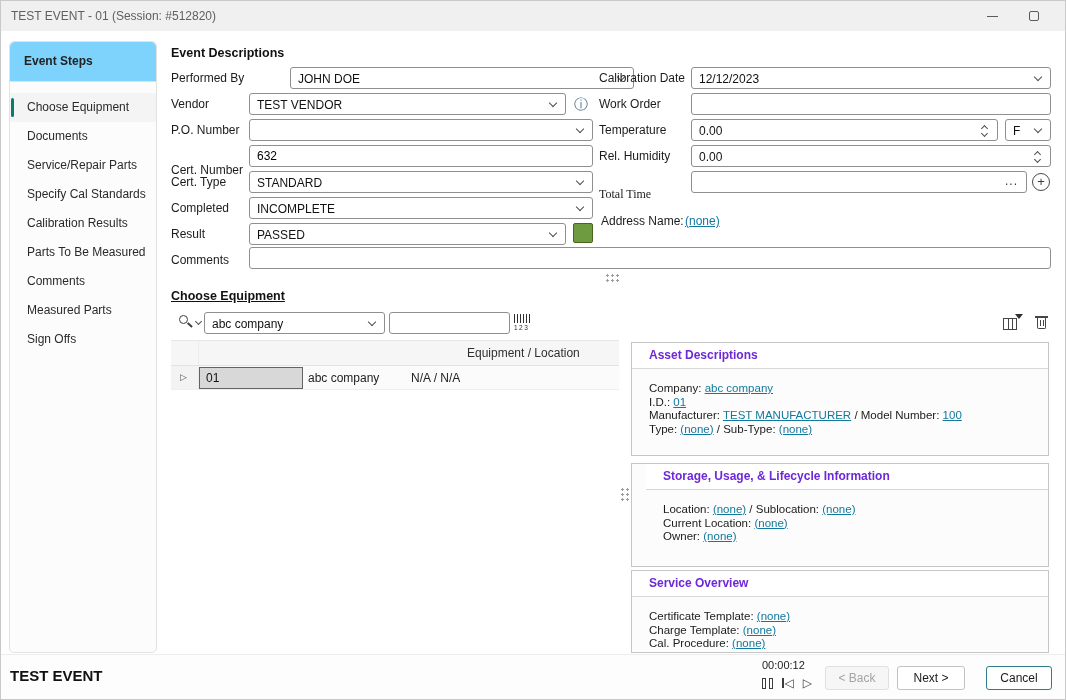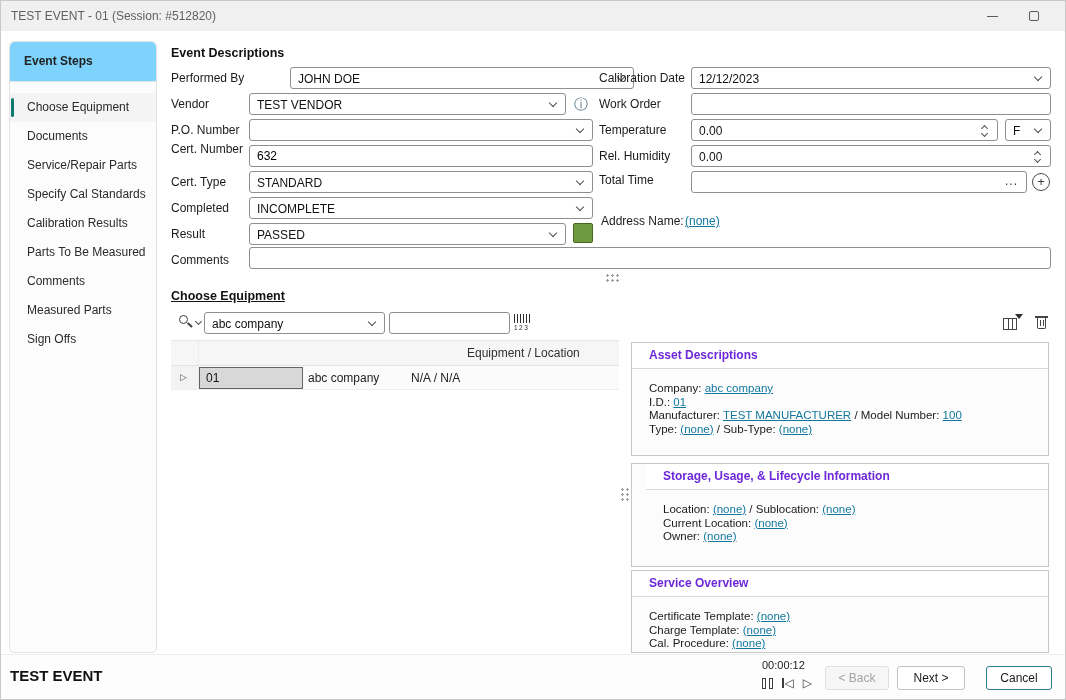--- a/index.html
+++ b/index.html
@@ -138,21 +138,21 @@
     <i class="chev"></i>
   </div>
   <span class="info-ico" style="left:573px;top:95px;">ⓘ</span>
 
   <div class="flabel" style="left:170px;top:122px;">P.O. Number</div>
   <div class="ctl" style="left:248px;top:118px;width:344px;">
     <span class="val"></span>
     <i class="chev"></i>
   </div>
 
-  <div class="flabel" style="left:170px;top:141px;">Cert. Number</div>
+  <div class="flabel" style="left:170px;top:162px;">Cert. Number</div>
   <input class="ctl" style="left: 248px; top: 144px; width: 344px;" value="632">
 
   <div class="flabel" style="left:170px;top:174px;">Cert. Type</div>
   <div class="ctl" style="left:248px;top:170px;width:344px;">
     <span class="val">STANDARD</span>
     <i class="chev"></i>
   </div>
 
   <div class="flabel" style="left:170px;top:200px;">Completed</div>
   <div class="ctl" style="left:248px;top:196px;width:344px;">
@@ -194,21 +194,21 @@
 
   <div class="flabel" style="left:598px;top:148px;">Rel. Humidity</div>
   <div class="ctl" style="left:690px;top:144px;width:360px;">
     <span class="val">0.00</span>
     <span class="spinner">
         <i class="sp up"></i>
         <i class="sp dn"></i>
       </span>
   </div>
 
-  <div class="flabel" style="left:598px;top:172px;">Total Time</div>
+  <div class="flabel" style="left:598px;top:186px;font-family:Liberation Serif, serif;">Total Time</div>
   <div class="ctl" style="left:690px;top:170px;width:336px;">
     <span class="val"></span>
     <span class="ellipsis-btn">...</span>
   </div>
   <span class="plus-ico" style="left:1031px;top:172px;"></span>
 
   <div class="flabel" style="left:600px;top:213px;">Address Name:</div>
   <span class="lnk" style="position:absolute;left:684px;top:213px;font-size:12px;">(none)</span>
 
   <div class="grip-h" style="left:604px;top:272px;"></div>

